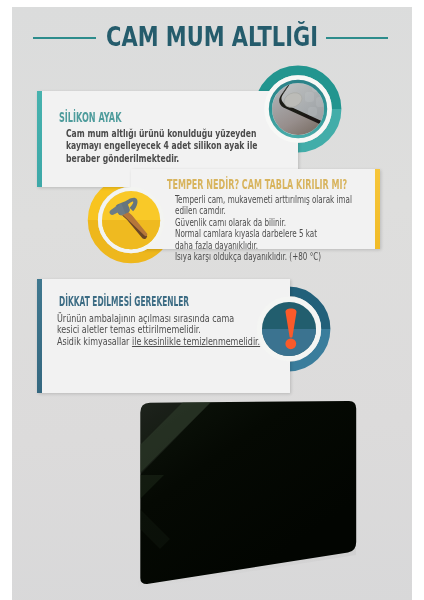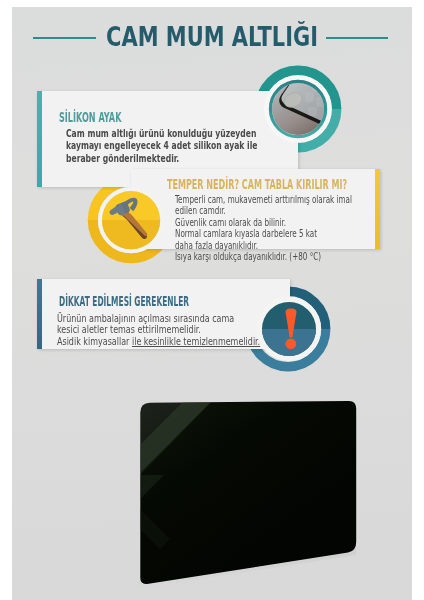--- a/index.html
+++ b/index.html
@@ -37,21 +37,21 @@
      color:#4b4b4b;transform:scaleX(.81);}
 
   
   #card2{left:131px;top:162px;width:249px;height:80px;
      box-shadow:1px 1px 3px rgba(0,0,0,.16);}
   #card2 .bar{right:0;background:linear-gradient(180deg,#f7c63b,#f1bb27);}
   #card2 .c-head{left:35.8px;top:7.5px;font-size:13.4px;color:#d8b45d;transform:scaleX(.667);}
   #card2 .c-body{left:43.9px;top:24.5px;font-size:10px;line-height:11.5px;transform:scaleX(.80);}
 
   
-  #card3{left:37px;top:272px;width:253px;height:70px;
+  #card3{left:37px;top:272px;width:253px;height:114px;
      box-shadow:1px 1px 3px rgba(0,0,0,.16);}
   #card3 .bar{left:0;background:linear-gradient(180deg,#40788f,#356880);}
   #card3 .c-head{left:21.8px;top:15.3px;font-size:13.3px;color:#3c6c84;transform:scaleX(.623);}
   #card3 .c-body{left:20px;top:33.5px;font-size:10px;line-height:11.6px;transform:scaleX(.89);}
   .ul{text-decoration:underline;text-underline-offset:1px;}
 
   
   .badge{position:absolute;}
   .badge svg{display:block;overflow:visible;}
   

